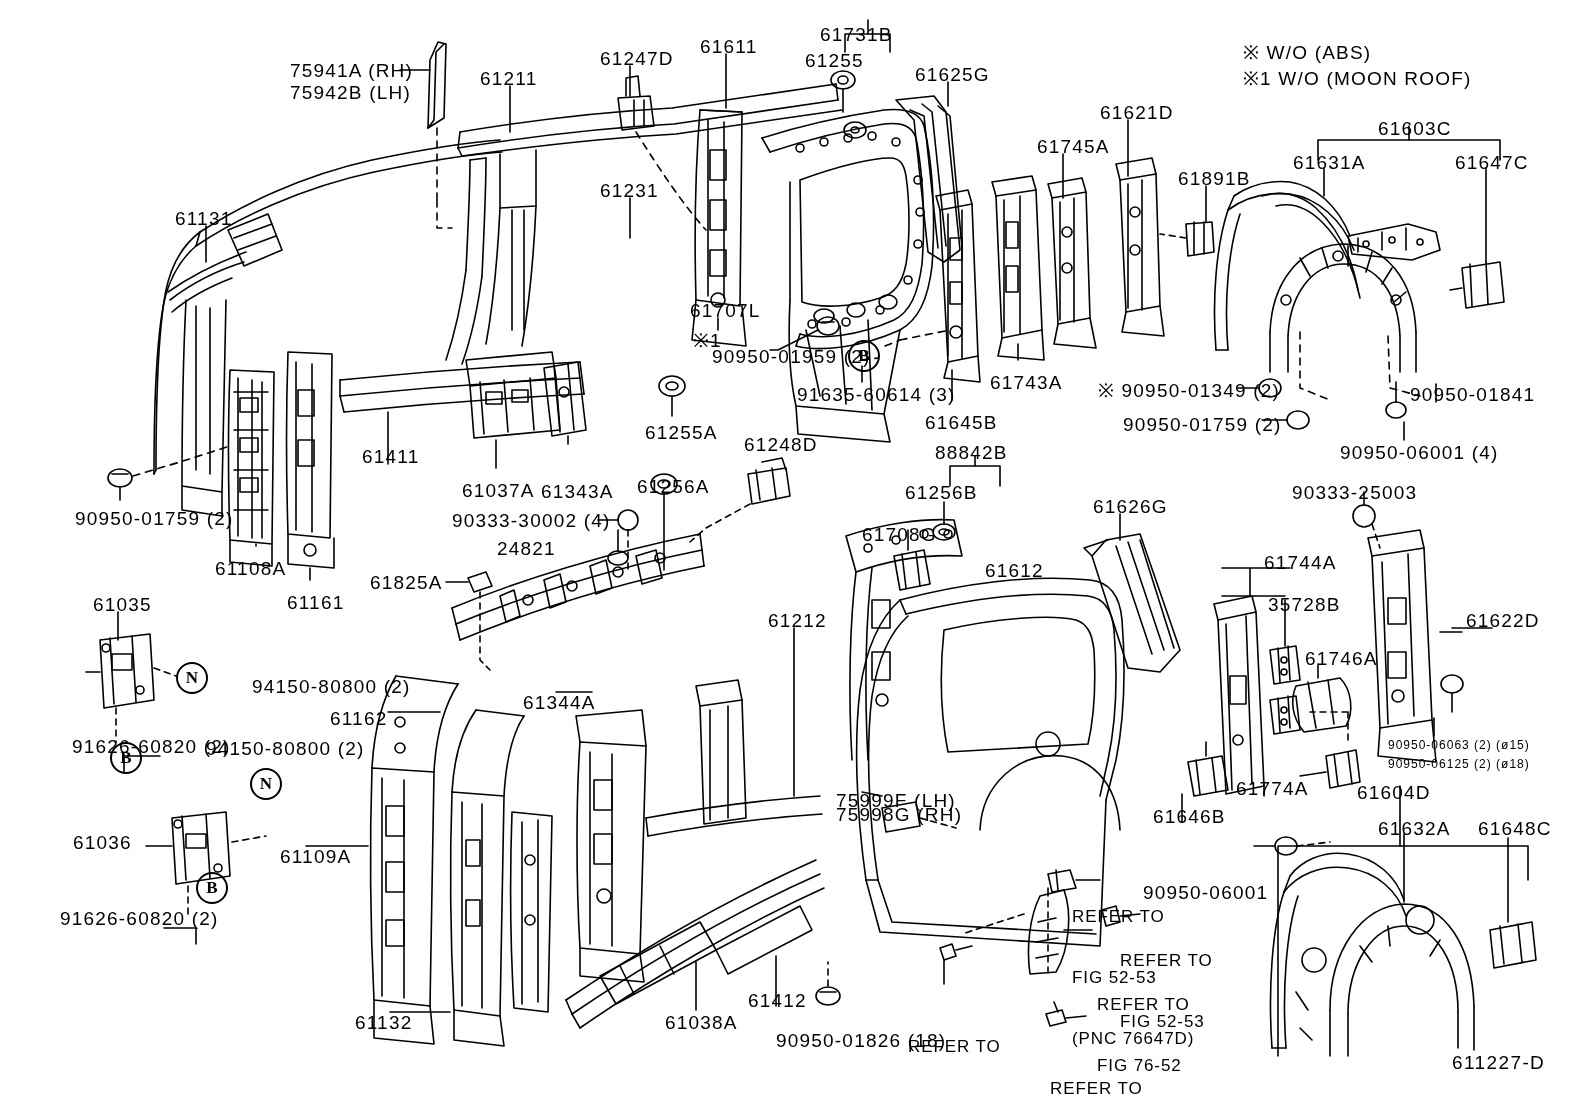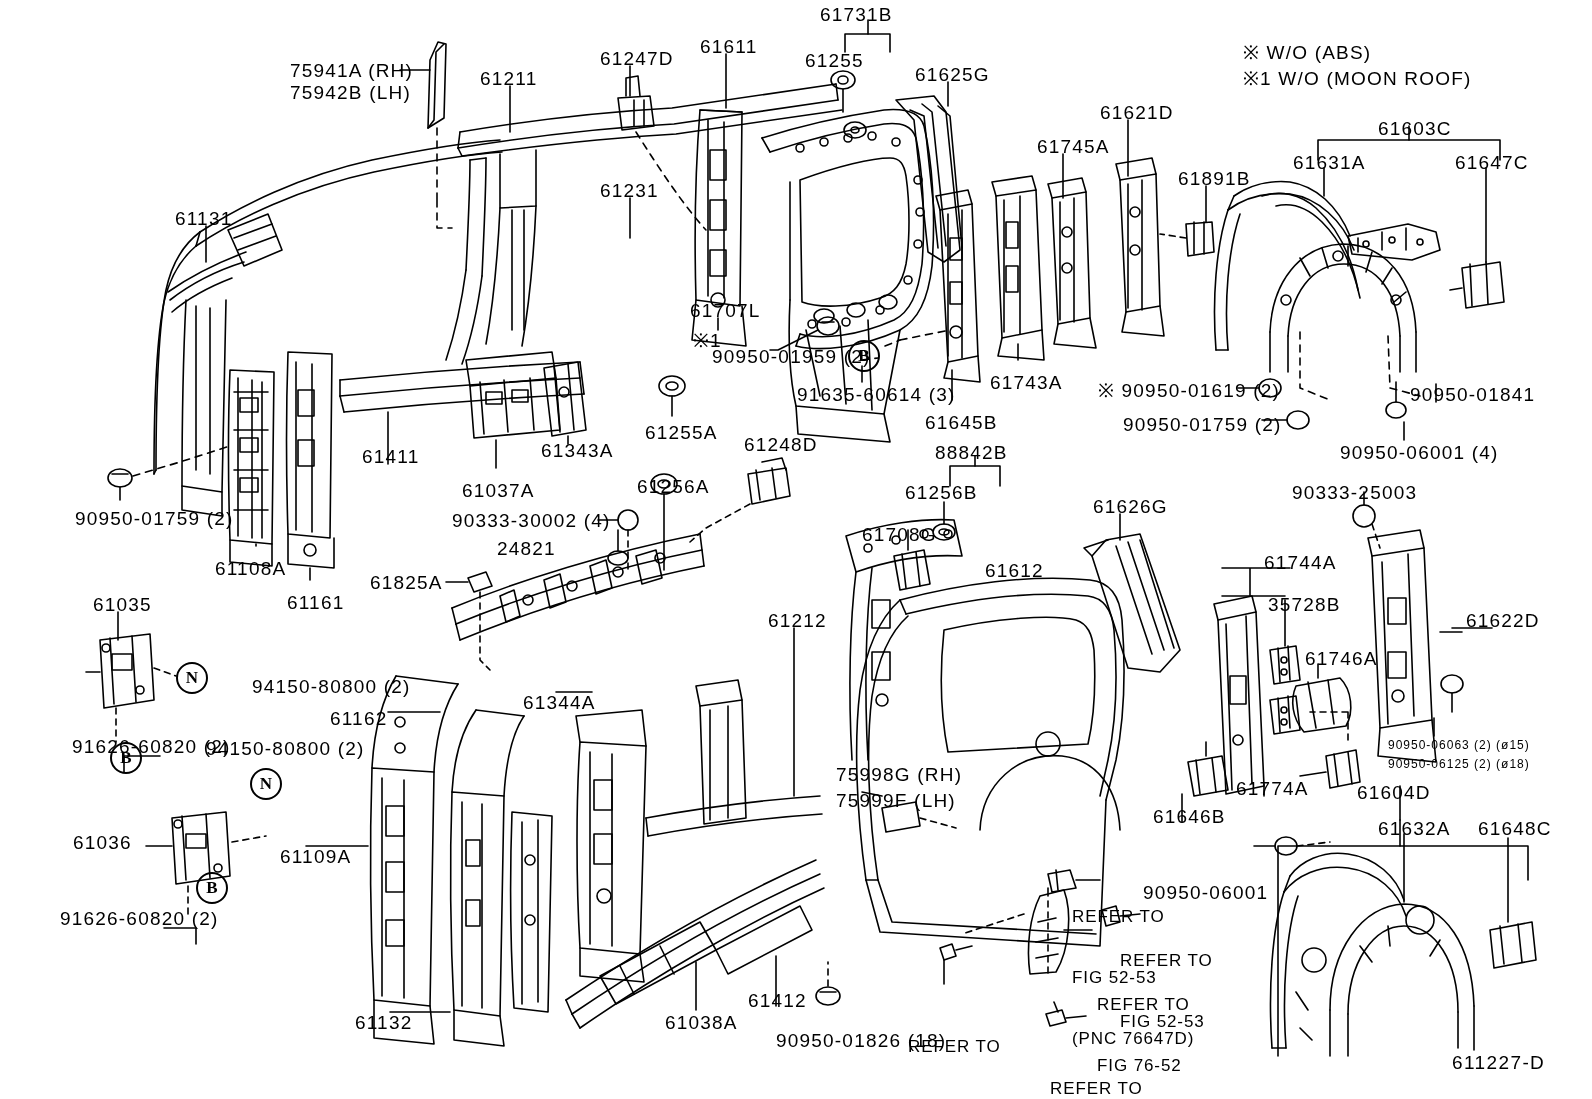--- a/index.html
+++ b/index.html
@@ -546,46 +546,46 @@
       <path d="M1436 402 L1436 384"></path>
     </g>
   </svg>
 
   <div class="lbl" style="left:290px;top:60px">75941A (RH)</div>
   <div class="lbl" style="left:290px;top:82px">75942B (LH)</div>
   <div class="lbl" style="left:480px;top:68px">61211</div>
   <div class="lbl" style="left:600px;top:48px">61247D</div>
   <div class="lbl" style="left:700px;top:36px">61611</div>
   <div class="lbl" style="left:805px;top:50px">61255</div>
-  <div class="lbl" style="left:820px;top:4px">61731B</div>
+  <div class="lbl" style="left:820px;top:24px">61731B</div>
   <div class="lbl" style="left:915px;top:64px">61625G</div>
   <div class="lbl" style="left:1037px;top:136px">61745A</div>
   <div class="lbl" style="left:1100px;top:102px">61621D</div>
   <div class="lbl" style="left:1178px;top:168px">61891B</div>
   <div class="lbl" style="left:1378px;top:118px">61603C</div>
   <div class="lbl" style="left:1293px;top:152px">61631A</div>
   <div class="lbl" style="left:1455px;top:152px">61647C</div>
   <div class="lbl" style="left:175px;top:208px">61131</div>
   <div class="lbl" style="left:600px;top:180px">61231</div>
   <div class="lbl" style="left:690px;top:300px">61707L</div>
   <div class="lbl" style="left:693px;top:330px">※1</div>
   <div class="lbl" style="left:712px;top:346px">90950-01959 (2)</div>
   <div class="lbl" style="left:797px;top:384px">91635-60614 (3)</div>
   <div class="lbl" style="left:925px;top:412px">61645B</div>
   <div class="lbl" style="left:990px;top:372px">61743A</div>
-  <div class="lbl" style="left:1098px;top:380px">※ 90950-01619 (2)</div>
+  <div class="lbl" style="left:1098px;top:380px">※ 90950-01349 (2)</div>
   <div class="lbl" style="left:1123px;top:414px">90950-01759 (2)</div>
   <div class="lbl" style="left:1410px;top:384px">90950-01841</div>
   <div class="lbl" style="left:1340px;top:442px">90950-06001 (4)</div>
   <div class="lbl" style="left:75px;top:508px">90950-01759 (2)</div>
   <div class="lbl" style="left:215px;top:558px">61108A</div>
   <div class="lbl" style="left:287px;top:592px">61161</div>
   <div class="lbl" style="left:362px;top:446px">61411</div>
   <div class="lbl" style="left:462px;top:480px">61037A</div>
-  <div class="lbl" style="left:541px;top:440px">61343A</div>
+  <div class="lbl" style="left:541px;top:481px">61343A</div>
   <div class="lbl" style="left:645px;top:422px">61255A</div>
   <div class="lbl" style="left:637px;top:476px">61256A</div>
   <div class="lbl" style="left:744px;top:434px">61248D</div>
   <div class="lbl" style="left:452px;top:510px">90333-30002 (4)</div>
   <div class="lbl" style="left:497px;top:538px">24821</div>
   <div class="lbl" style="left:370px;top:572px">61825A</div>
   <div class="lbl" style="left:935px;top:442px">88842B</div>
   <div class="lbl" style="left:905px;top:482px">61256B</div>
   <div class="lbl" style="left:862px;top:524px">61708G</div>
   <div class="lbl" style="left:985px;top:560px">61612</div>
@@ -602,21 +602,21 @@
   <div class="lbl" style="left:72px;top:736px">91626-60820 (2)</div>
   <div class="lbl" style="left:73px;top:832px">61036</div>
   <div class="lbl" style="left:60px;top:908px">91626-60820 (2)</div>
   <div class="lbl" style="left:280px;top:846px">61109A</div>
   <div class="lbl" style="left:355px;top:1012px">61132</div>
   <div class="lbl" style="left:523px;top:692px">61344A</div>
   <div class="lbl" style="left:768px;top:610px">61212</div>
   <div class="lbl" style="left:665px;top:1012px">61038A</div>
   <div class="lbl" style="left:748px;top:990px">61412</div>
   <div class="lbl" style="left:776px;top:1030px">90950-01826 (18)</div>
-  <div class="lbl" style="left:836px;top:764px">75998G (RH)</div>
+  <div class="lbl" style="left:836px;top:804px">75998G (RH)</div>
   <div class="lbl" style="left:836px;top:790px">75999F (LH)</div>
   <div class="lbl" style="left:1153px;top:806px">61646B</div>
   <div class="lbl" style="left:1143px;top:882px">90950-06001</div>
   <div class="lbl" style="left:1236px;top:778px">61774A</div>
   <div class="lbl sm" style="left:1388px;top:738px">90950-06063 (2) (ø15)</div>
   <div class="lbl sm" style="left:1388px;top:757px">90950-06125 (2) (ø18)</div>
   <div class="lbl" style="left:1357px;top:782px">61604D</div>
   <div class="lbl" style="left:1378px;top:818px">61632A</div>
   <div class="lbl" style="left:1478px;top:818px">61648C</div>
 

